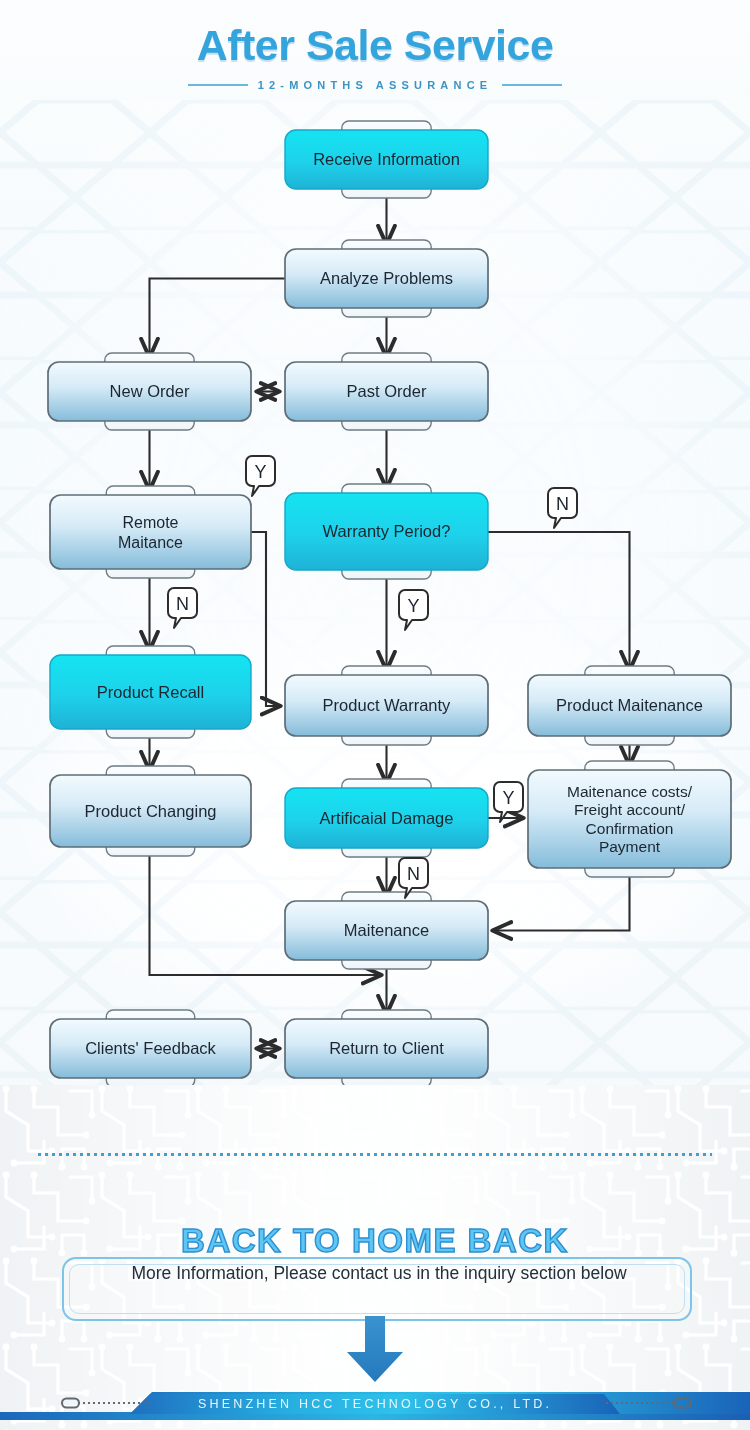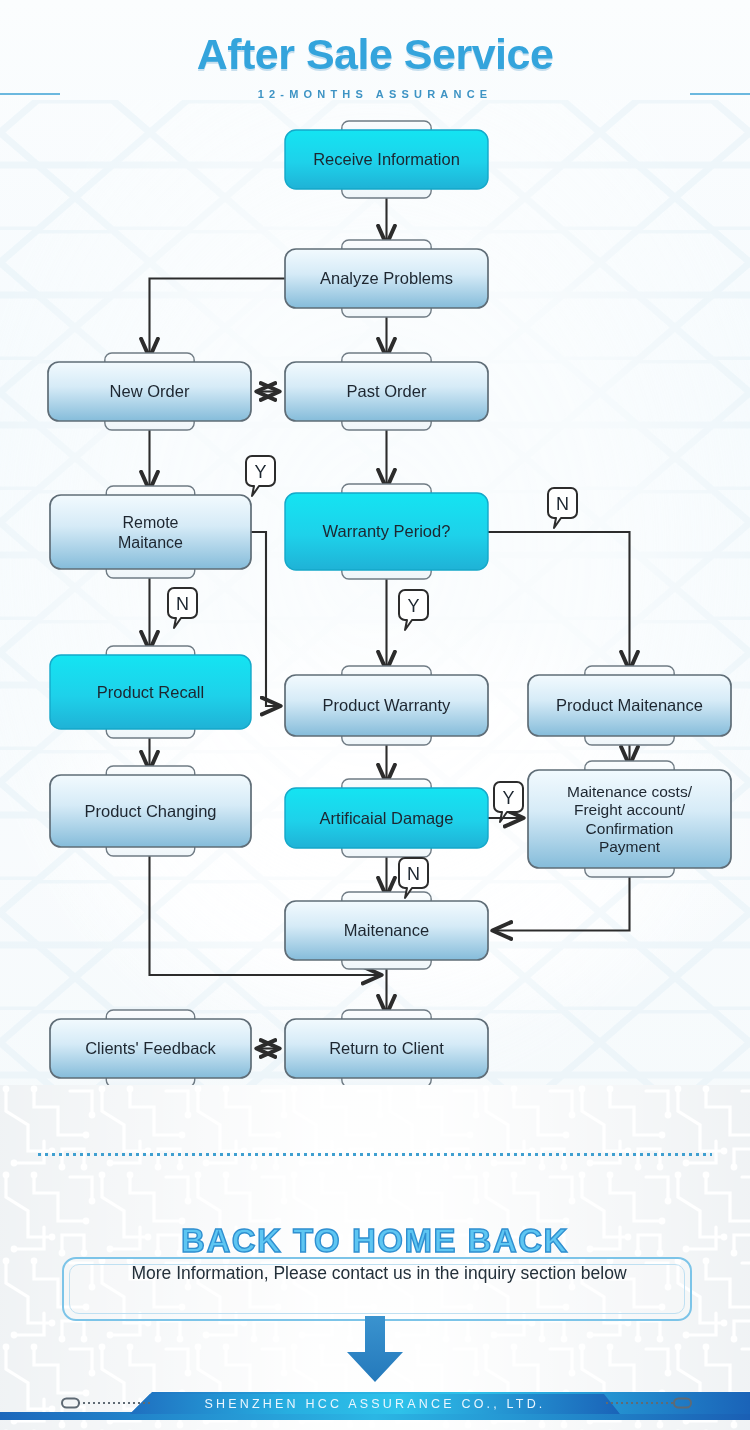--- a/index.html
+++ b/index.html
@@ -17,27 +17,27 @@
       linear-gradient(180deg,#fbfdfe 0%,#f4fafd 28%,#f7fbfd 60%,#f2f7fa 100%);
   }
   
   #hexbg{position:absolute;left:0;top:100px;width:750px;height:1000px;opacity:.55;pointer-events:none;}
   
   #circuit{position:absolute;left:0;top:1085px;width:750px;height:345px;pointer-events:none;}
 
   
   .header{position:absolute;left:0;top:0;width:750px;height:110px;text-align:center;}
   .title{
-    margin:0;padding-top:30px;
+    margin:0;padding-top:21px;
     font-size:43px;font-weight:bold;letter-spacing:-0.5px;
     color:#34A4DC;
     text-shadow:0 2px 0 rgba(20,120,180,.22);
     font-family:"Liberation Sans", sans-serif;
   }
-  .subwrap{display:flex;align-items:center;justify-content:space-between;gap:10px;margin-top:9px;}
+  .subwrap{display:flex;align-items:center;justify-content:center;gap:10px;margin-top:9px;}
   .subline{height:2px;width:60px;background:#6bb8df;}
   .subtitle{font-size:11px;letter-spacing:5.2px;color:#3d93c4;font-weight:bold;white-space:nowrap;}
 
   
   #flow{position:absolute;left:0;top:110px;width:750px;height:975px;}
 
   
   .dotrule{position:absolute;left:38px;top:1153px;width:674px;height:3px;
     background-image:linear-gradient(90deg,#3f9fd0 0 3px,transparent 3px 7px);
     background-size:7px 3px;}
@@ -383,16 +383,16 @@
       <path d="M150 2 L604 2 L620 22 L130 22 Z" fill="url(#gf)"></path>
     </svg>
     <svg style="position:absolute;left:0;top:10px;width:750px;height:28px" viewBox="0 0 750 28" preserveAspectRatio="none">
       <g stroke="#5f6a74" stroke-width="2" stroke-dasharray="2 3" fill="none">
         <line x1="78" y1="11" x2="150" y2="11"></line>
         <line x1="606" y1="11" x2="676" y2="11"></line>
       </g>
       <rect x="62" y="6.5" width="17" height="9" rx="4.5" fill="none" stroke="#5f6a74" stroke-width="2"></rect>
       <rect x="674" y="6.5" width="17" height="9" rx="4.5" fill="none" stroke="#5f6a74" stroke-width="2"></rect>
     </svg>
-    <div class="footer-text">SHENZHEN HCC ASSURANCE CO., LTD.</div>
+    <div class="footer-text">SHENZHEN HCC TECHNOLOGY CO., LTD.</div>
   </div>
 
 </div>
 
 </body></html>

